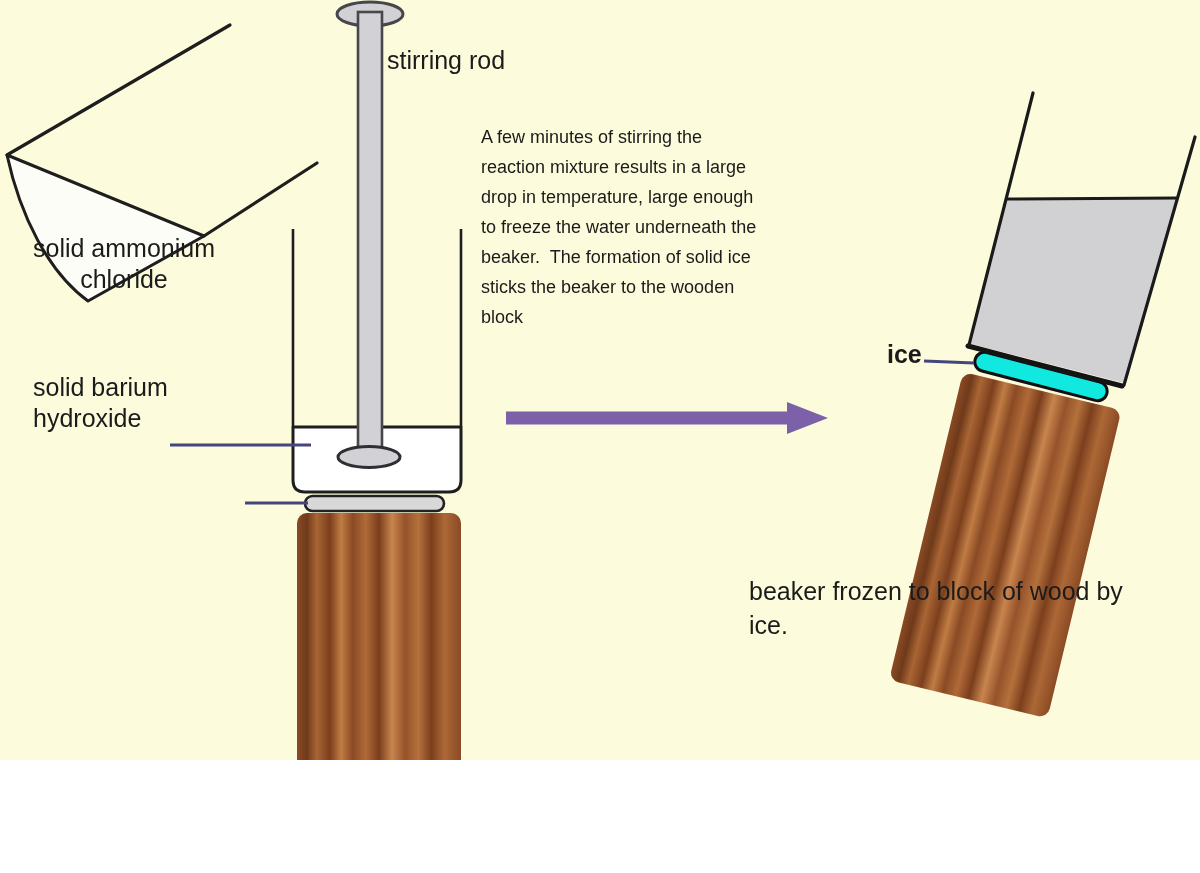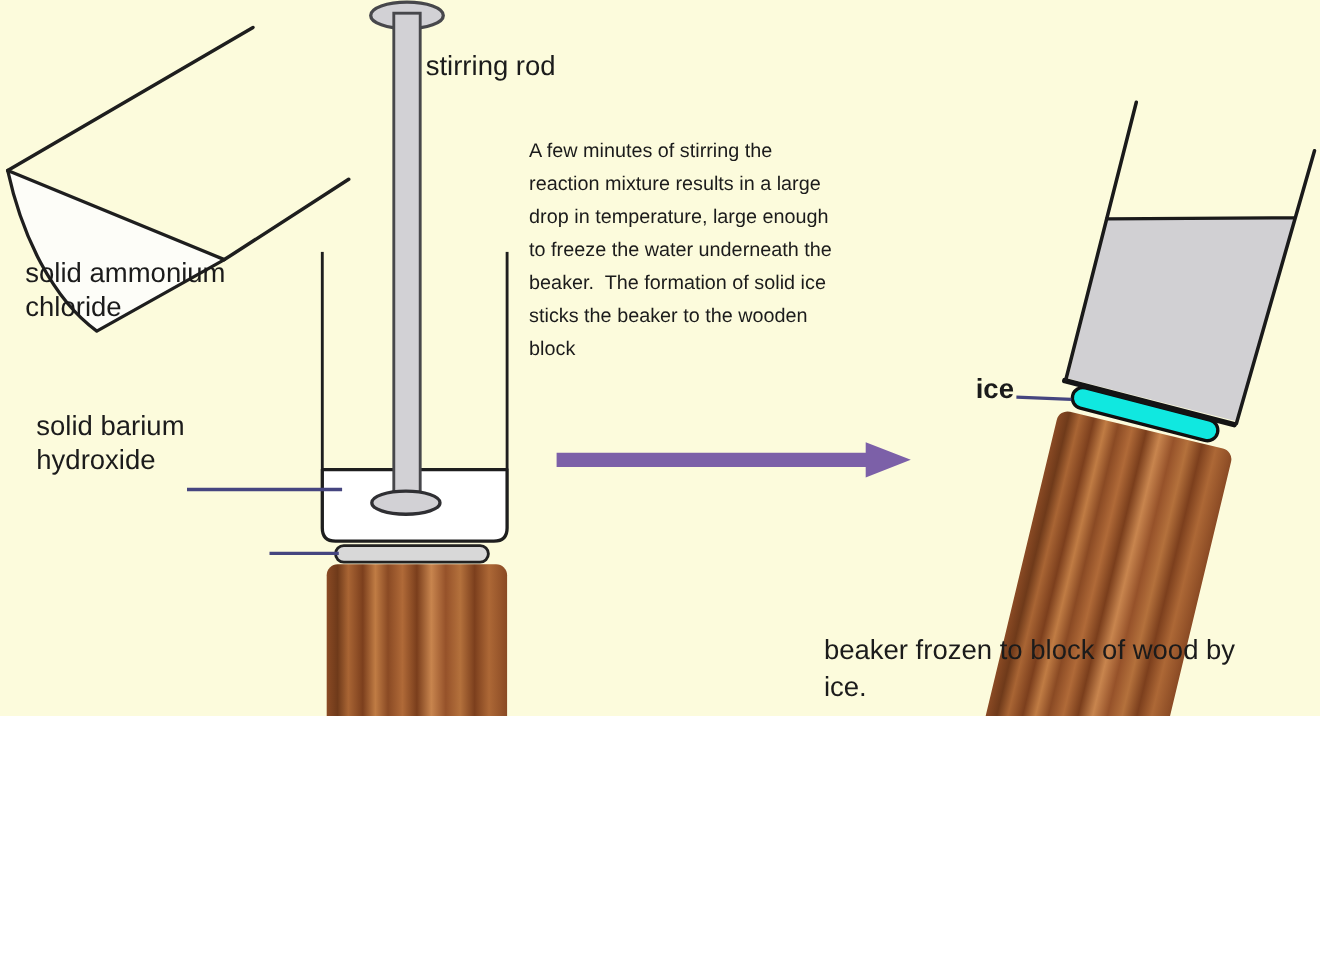--- a/index.html
+++ b/index.html
@@ -1,32 +1,32 @@
 <!DOCTYPE html>
 <html><head>
 <meta charset="utf-8">
 <style>
   html,body{margin:0;padding:0;}
   body{font-family:"Liberation Sans",sans-serif;}
   .canvas{
     position:relative;
-    width:1200px;height:651px;
+    width:1200px;height:760px;
     background:#FCFBDC;
     overflow:hidden;
   }
   .canvas svg{position:absolute;left:0;top:0;}
   .label{
     position:absolute;
     color:#1B1B1B;
     font-size:25px;
     line-height:31px;
     white-space:pre-wrap;
   }
   .lbl-stirring-rod{left:387px;top:45px;}
-  .lbl-ammonium{left:23px;top:233px;}
+  .lbl-ammonium{left:33px;top:233px;text-align:center;}
   .lbl-paragraph{left:481px;top:122px;font-size:18px;line-height:30px;width:420px;}
   .lbl-barium{left:33px;top:372px;}
   .lbl-puddle{left:25px;top:490px;}
   .lbl-wooden-block{left:193px;top:768px;}
   .lbl-ice{left:887px;top:339px;font-weight:bold;}
   .lbl-frozen{left:725px;top:574px;line-height:34px;margin-left:24px;}
 </style>
 </head>
 <body>
 

